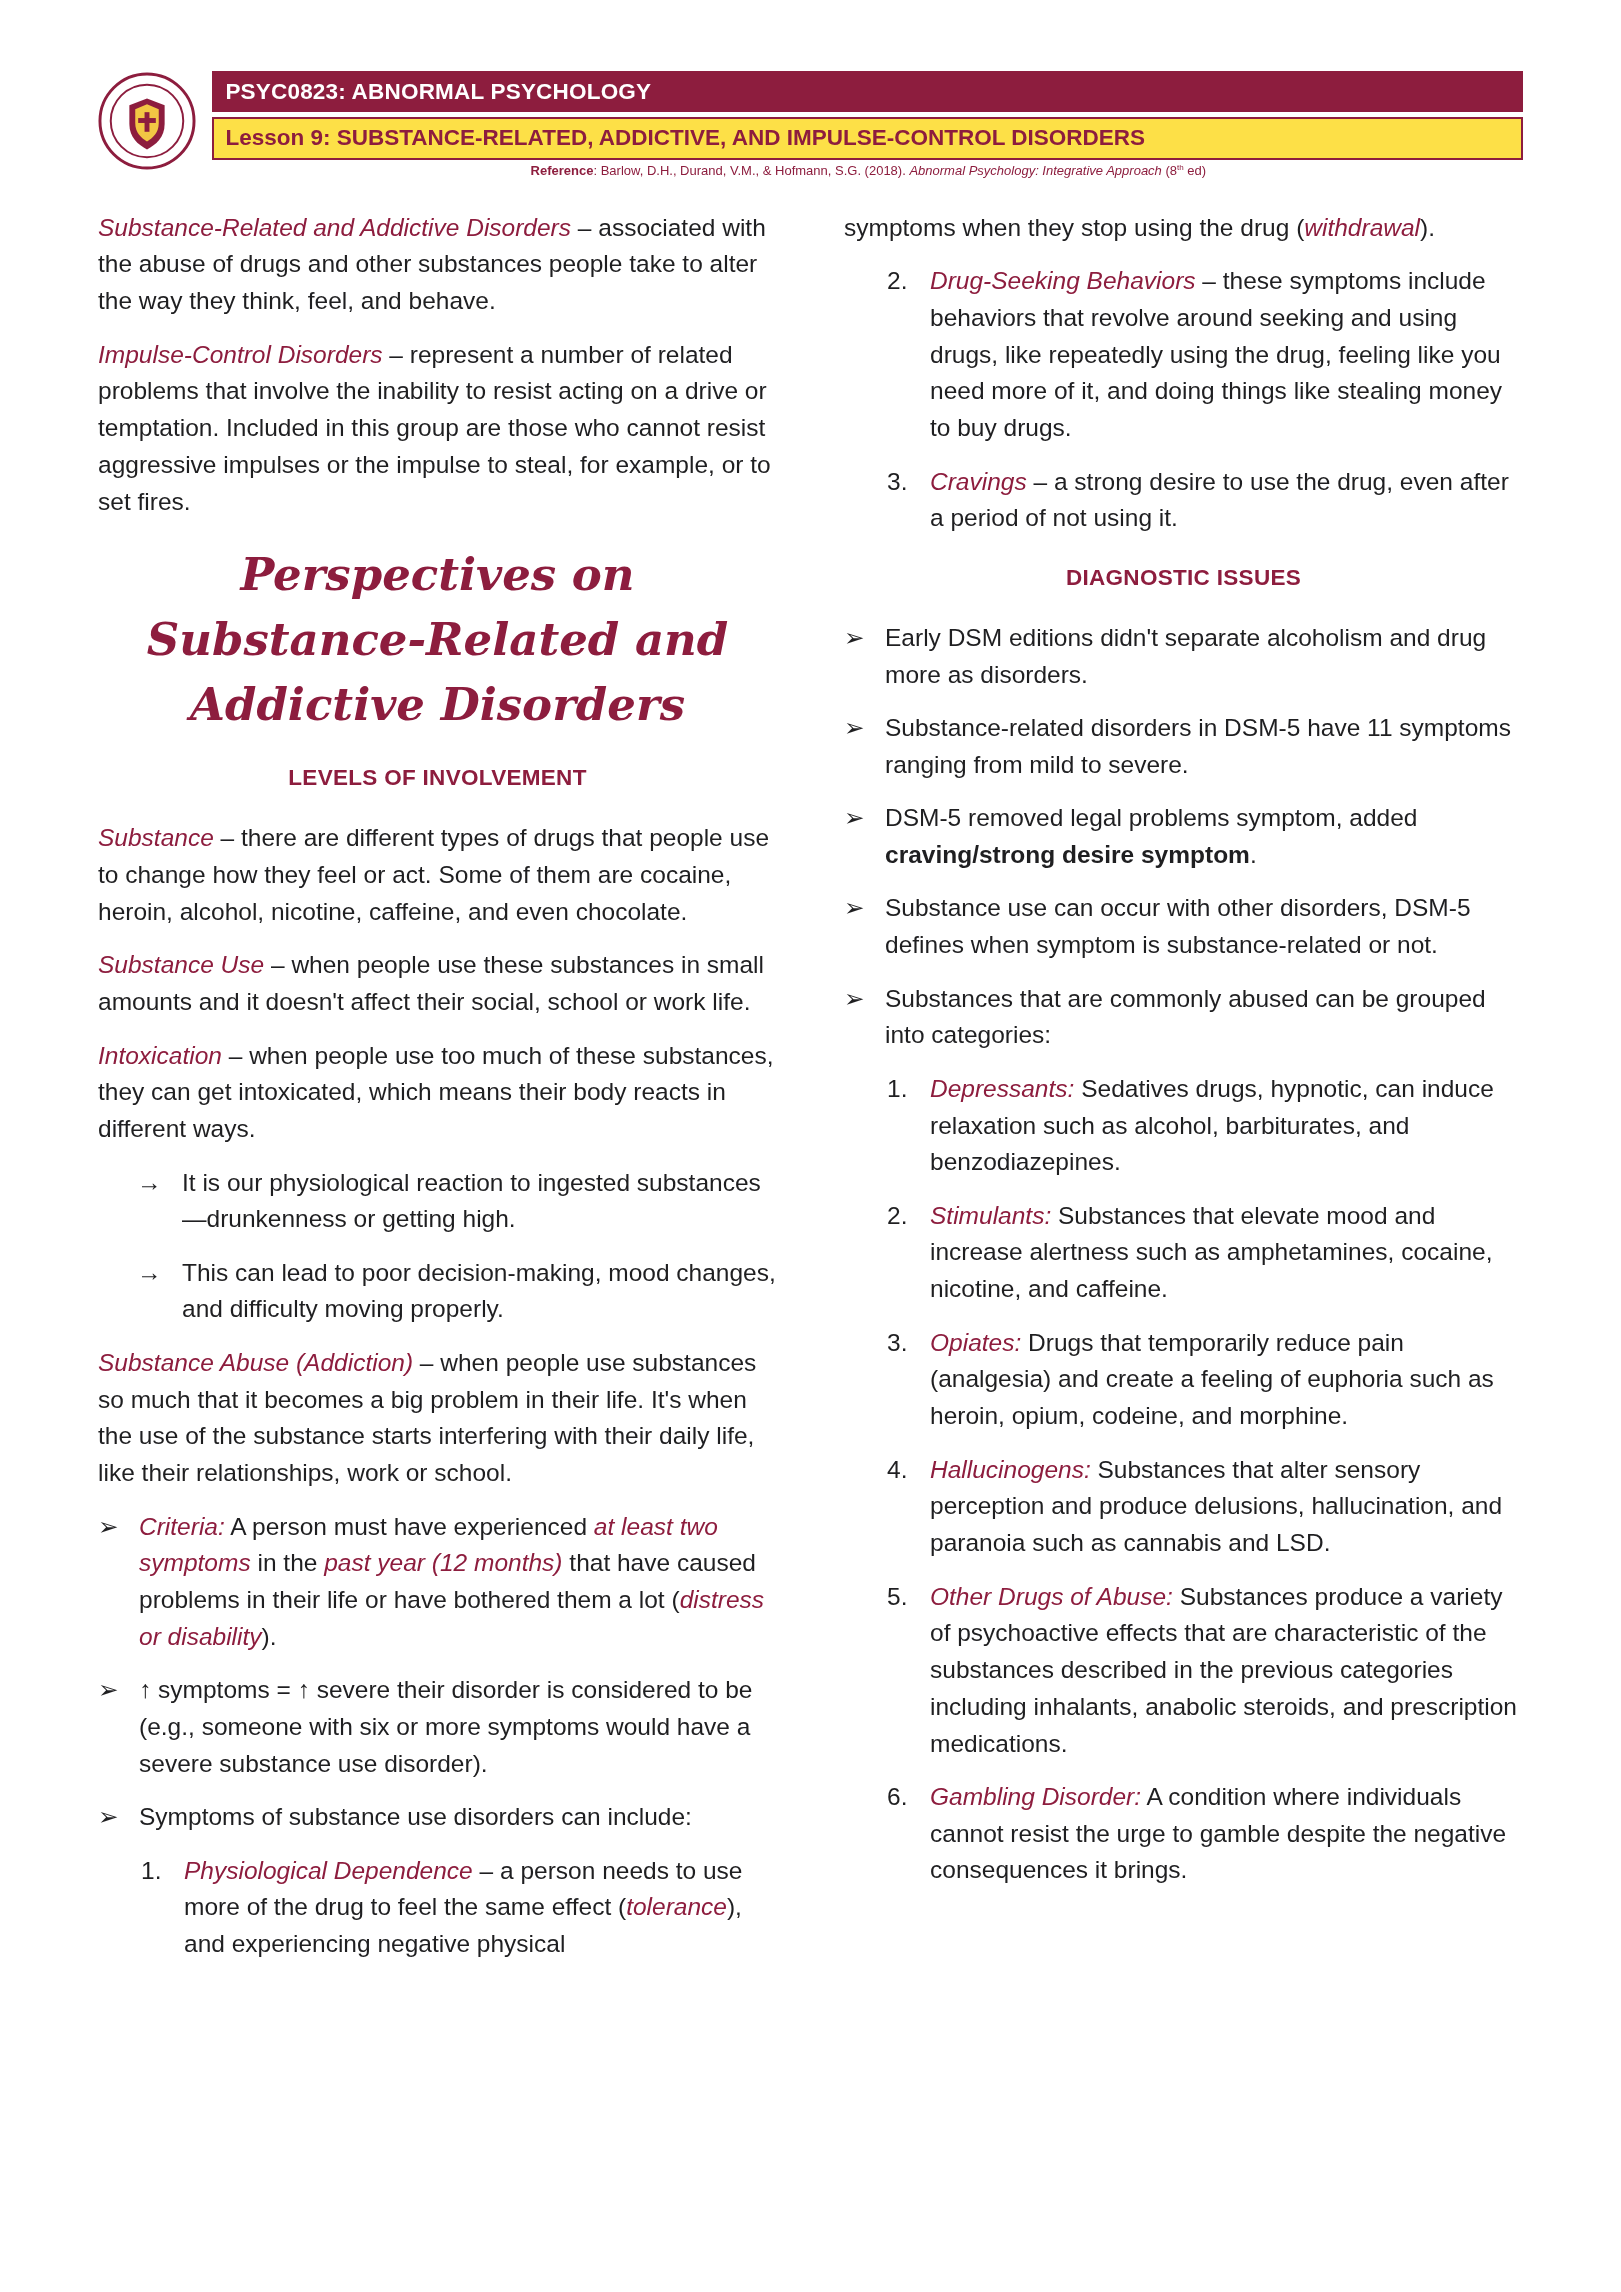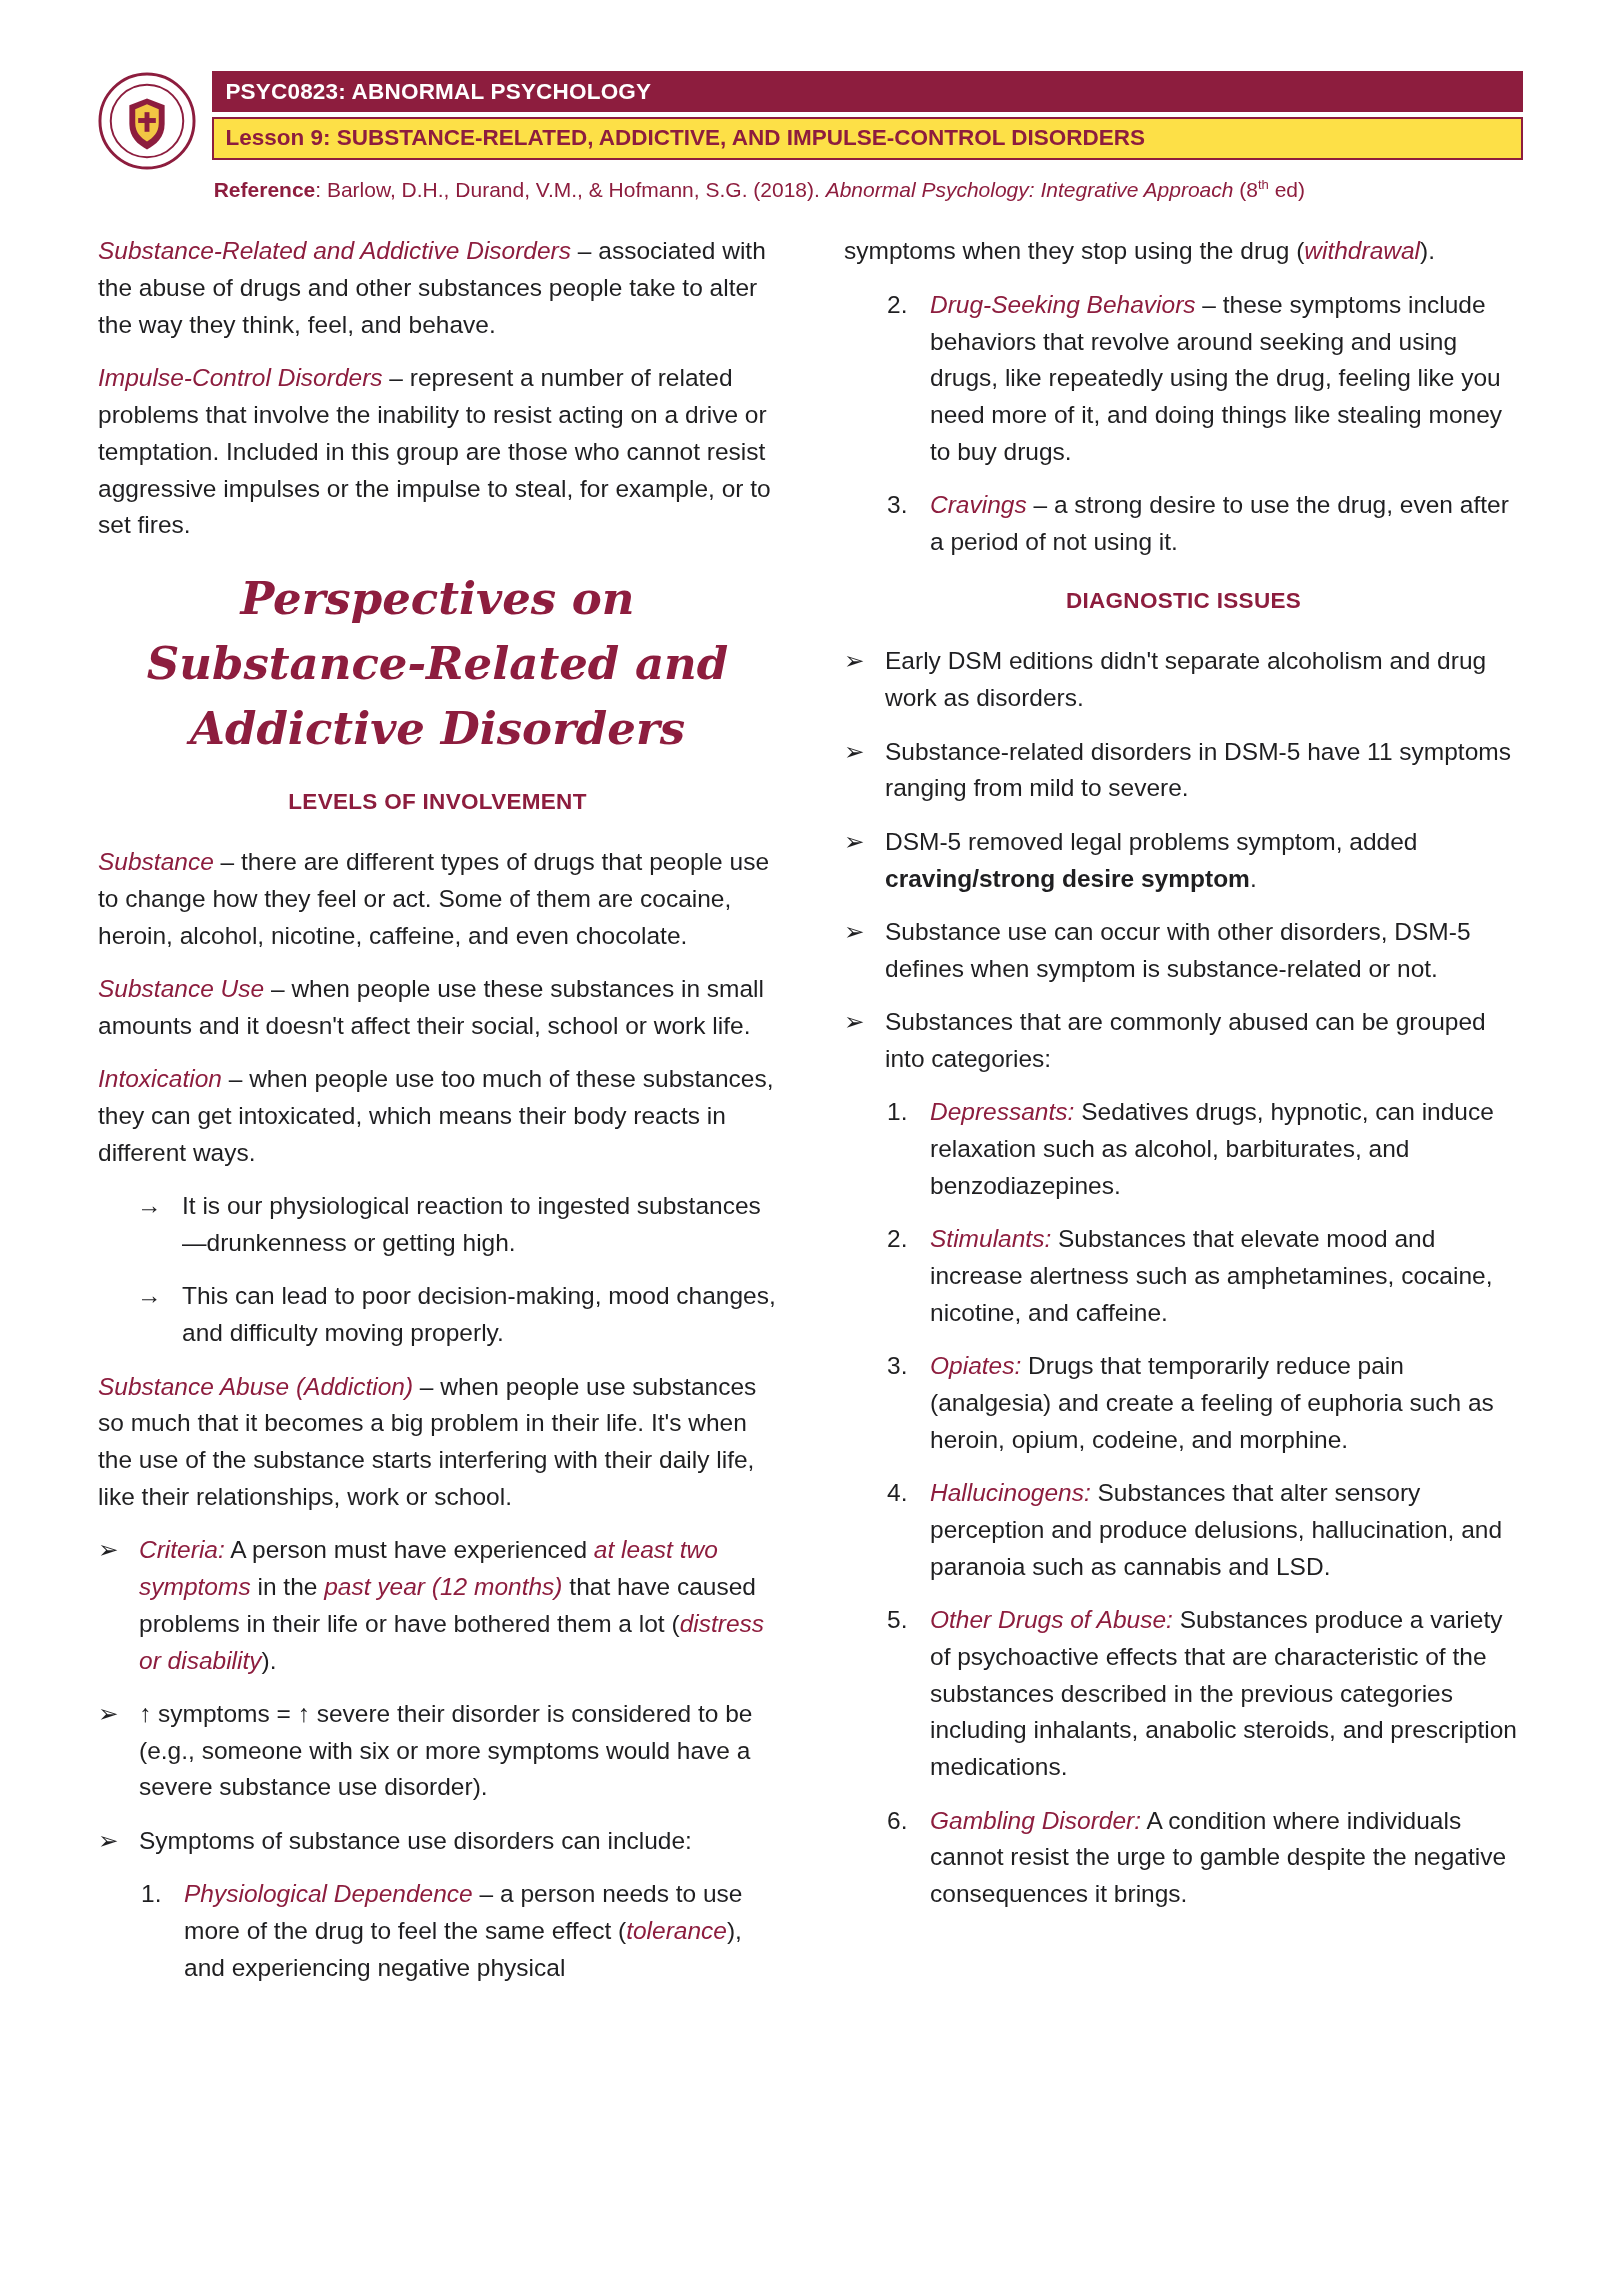--- a/index.html
+++ b/index.html
@@ -24,21 +24,21 @@
     background:var(--accent); color:#ffffff;
     font-weight:bold; font-size:22.5px; letter-spacing:0.2px;
     padding:7.8px 13.7px 6.9px;
   }
   .lesson-box{
     border:2px solid var(--accent); color:var(--accent);
     font-weight:bold; font-size:22.5px;
     padding:6.9px 11.8px; margin-top:4.9px; background:#fde047;
   }
   .reference{
-    color:var(--accent); font-size:21px; margin-top:17px; padding-left:2px;
+    color:var(--accent); font-size:13px; margin-top:3px; padding-left:2px;text-align:center;
   }
 
   
   .columns{ display:flex; gap:67px; margin-top:31px; }
   .col{ width:679px; font-size:24.5px; line-height:1.5; }
 
   p.para{ margin:0 0 16.7px; }
   .indent-num{ margin-left:86px; }
 
   .li{ display:flex; margin:0 0 16.7px; align-items:flex-start; }
@@ -154,21 +154,21 @@
 
       <div class="li li-num">
         <span class="marker">3.</span>
         <span class="li-text"><span class="seg-term">Cravings</span><span class="seg-normal"> – a strong desire to use the drug, even after a period of not using it.</span></span>
       </div>
 
       <h2 class="section-heading">DIAGNOSTIC ISSUES</h2>
 
       <div class="li li-bullet">
         <span class="marker">➢</span>
-        <span class="li-text"><span class="seg-normal">Early DSM editions didn't separate alcoholism and drug work as disorders.</span></span>
+        <span class="li-text"><span class="seg-normal">Early DSM editions didn't separate alcoholism and drug more as disorders.</span></span>
       </div>
       <div class="li li-bullet">
         <span class="marker">➢</span>
         <span class="li-text"><span class="seg-normal">Substance-related disorders in DSM-5 have 11 symptoms ranging from mild to severe.</span></span>
       </div>
       <div class="li li-bullet">
         <span class="marker">➢</span>
         <span class="li-text"><span class="seg-normal">DSM-5 removed legal problems symptom, added </span><span class="seg-bold">craving/strong desire symptom</span><span class="seg-normal">.</span></span>
       </div>
       <div class="li li-bullet">

